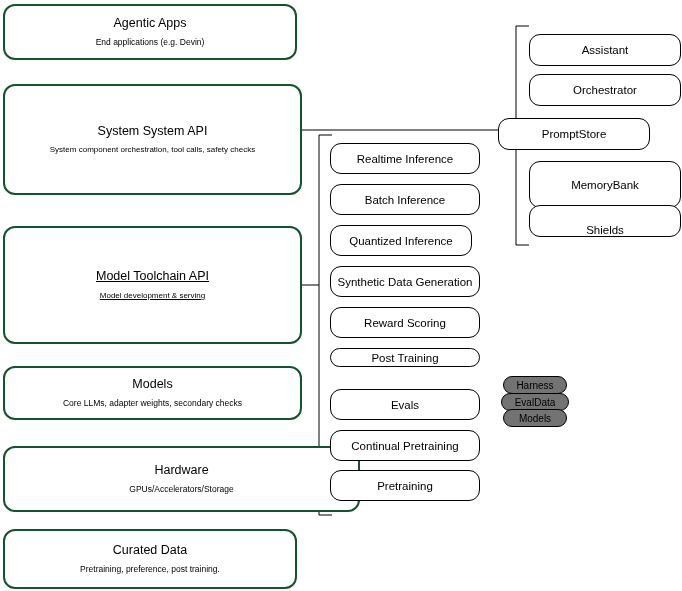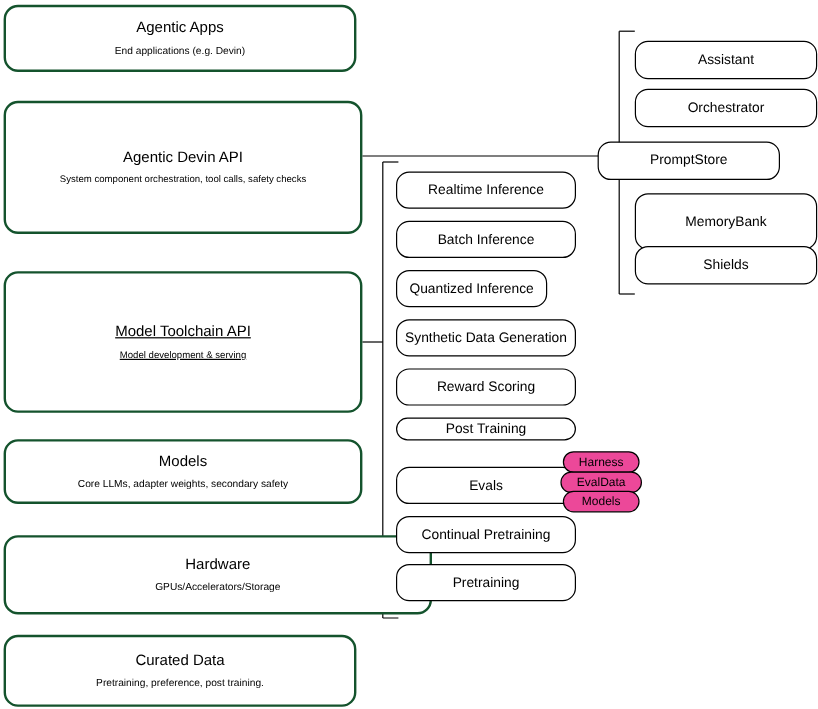--- a/index.html
+++ b/index.html
@@ -61,28 +61,29 @@
     display: flex;
     align-items: center;
     justify-content: center;
     font-size: 11.5px;
     text-align: center;
   }
   .small-pill {
     position: absolute;
     box-sizing: border-box;
     border: 1px solid #000000;
-    background: #ec4899;
+    background: #737373;
     border-radius: 10px;
     display: flex;
     align-items: center;
     justify-content: center;
     font-size: 10px;
     text-align: center;
     z-index: 5;
+    margin-left: 34px;
   }
   .connector {
     position: absolute;
     left: 0;
     top: 0;
     width: 682px;
     height: 591px;
     pointer-events: none;
   }
 </style>
@@ -103,32 +104,32 @@
     <path d="M 319 135 L 332 135" stroke="#000000" fill="none" stroke-width="1"></path>
     <path d="M 319 515 L 332 515" stroke="#000000" fill="none" stroke-width="1"></path>
   </svg>
 
   <div class="node stack-node" style="left:3px; top:4px; width:294px; height:56px;">
     <div class="stack-title">Agentic Apps</div>
     <div class="stack-sub">End applications (e.g. Devin)</div>
   </div>
 
   <div class="node api-node" style="left:3px; top:84px; width:299px; height:111px;">
-    <div class="api-title">Agentic Devin API</div>
+    <div class="api-title">System System API</div>
     <div class="api-sub">System component orchestration, tool calls, safety checks</div>
   </div>
 
   <div class="node api-node" style="left:3px; top:226px; width:299px; height:118px;text-decoration:underline;">
     <div class="api-title">Model Toolchain API</div>
     <div class="api-sub">Model development &amp; serving</div>
   </div>
 
   <div class="node stack-node" style="left:3px; top:366px; width:299px; height:54px;">
     <div class="stack-title">Models</div>
-    <div class="stack-sub">Core LLMs, adapter weights, secondary safety</div>
+    <div class="stack-sub">Core LLMs, adapter weights, secondary checks</div>
   </div>
 
   <div class="node stack-node" style="left:3px; top:446px; width:357px; height:66px;">
     <div class="stack-title">Hardware</div>
     <div class="stack-sub">GPUs/Accelerators/Storage</div>
   </div>
 
   <div class="node stack-node" style="left:3px; top:529px; width:294px; height:60px;">
     <div class="stack-title">Curated Data</div>
     <div class="stack-sub">Pretraining, preference, post training.</div>
@@ -139,31 +140,31 @@
   </div>
   <div class="pill" style="left:529px; top:74px; width:152px; height:32px;">
     <span>Orchestrator</span>
   </div>
   <div class="pill" style="left:498px; top:118px; width:152px; height:32px;text-align:center;">
     <span>PromptStore</span>
   </div>
   <div class="pill" style="left:529px; top:161px; width:152px; height:47px;">
     <span>MemoryBank</span>
   </div>
-  <div class="pill" style="left:529px; top:205px; width:152px; height:32px;">
+  <div class="pill" style="left:529px; top:205px; width:152px; height:32px;align-items:flex-end;">
     <span>Shields</span>
   </div>
 
   <div class="pill" style="left:330px; top:143px; width:150px; height:31px;">
     <span>Realtime Inference</span>
   </div>
   <div class="pill" style="left:330px; top:184px; width:150px; height:31px;">
     <span>Batch Inference</span>
   </div>
-  <div class="pill" style="left:330px; top:225px; width:126px; height:31px;">
+  <div class="pill" style="left:330px; top:225px; width:142px; height:31px;">
     <span>Quantized Inference</span>
   </div>
   <div class="pill" style="left:330px; top:266px; width:150px; height:31px;">
     <span>Synthetic Data Generation</span>
   </div>
   <div class="pill" style="left:330px; top:307px; width:150px; height:31px;">
     <span>Reward Scoring</span>
   </div>
   <div class="pill" style="left:330px; top:348px; width:150px; height:19px;">
     <span>Post Training</span>

